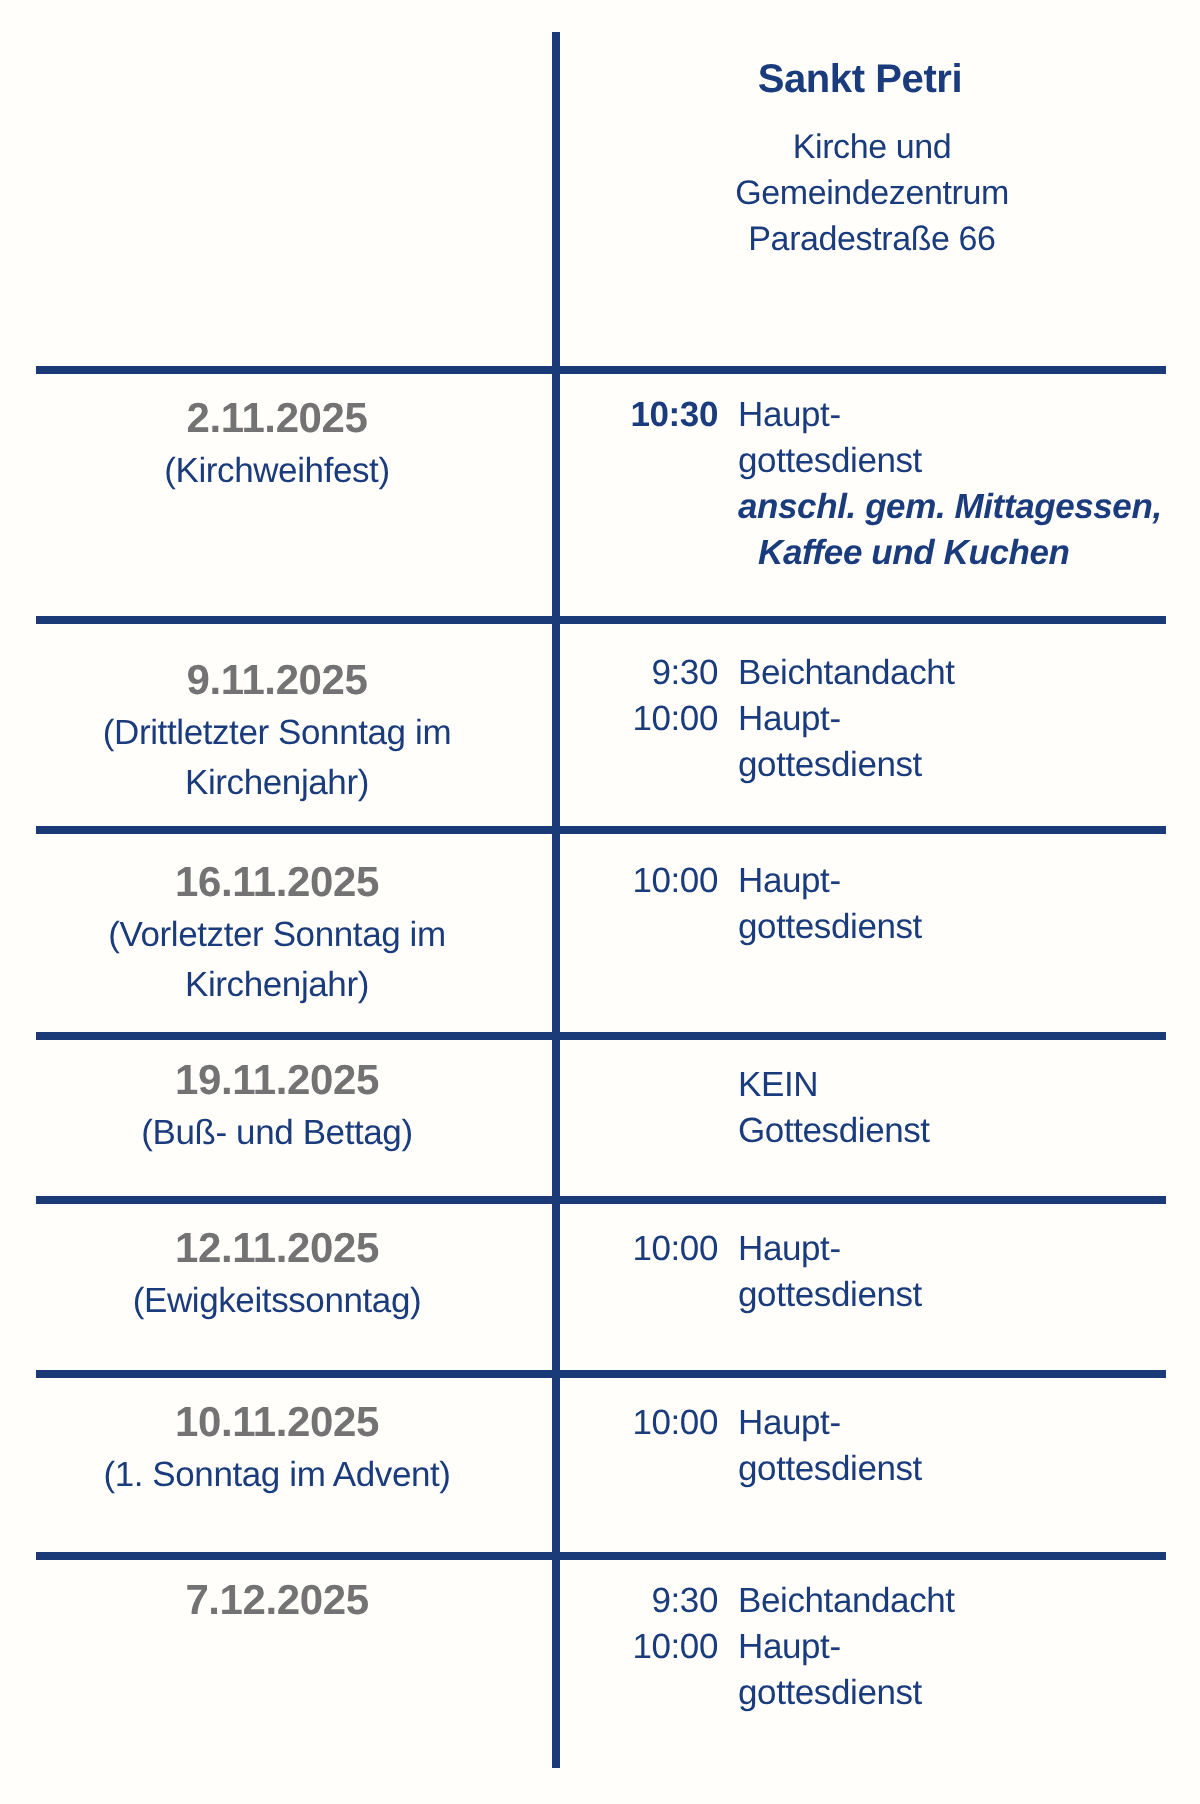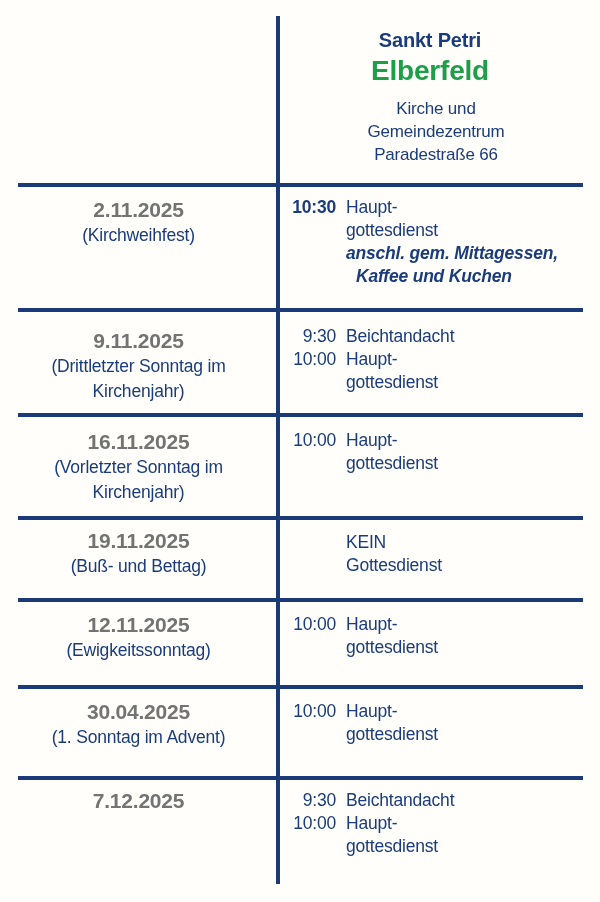--- a/index.html
+++ b/index.html
@@ -23,21 +23,21 @@
   .address{margin-top:10px;font-size:17px;line-height:23px;color:#1b3c7c;margin-left:12px;}
   .addr-line{display:block;}
 
   
   .rows{position:absolute;left:0;top:183px;width:600px;}
   .row{display:flex;}
   .cell-left{width:277px;text-align:center;box-sizing:border-box;}
   .date{font-size:21px;font-weight:700;color:#737373;line-height:26px;}
   .occasion{font-size:17.5px;line-height:25px;color:#1b3c7c;}
   .occ-line{display:block;}
-  .cell-right{flex:1;box-sizing:border-box;padding-left:9px;font-size:17.5px;line-height:23px;}
+  .cell-right{flex:1;box-sizing:border-box;padding-left:32px;font-size:17.5px;line-height:23px;}
   .service{display:flex;}
   .time{width:50px;text-align:right;margin-right:10px;white-space:nowrap;flex:none;}
   .time.bold{font-weight:700;}
   .svc-line{display:block;}
   .note{margin-left:60px;font-style:italic;font-weight:bold;}
   .note-line{display:block;}
   .note-line.indent{padding-left:10px;}
 </style>
 </head>
 <body>
@@ -48,21 +48,20 @@
   <div class="hline" style="top:183px"></div>
   <div class="hline" style="top:308px"></div>
   <div class="hline" style="top:413px"></div>
   <div class="hline" style="top:516px"></div>
   <div class="hline" style="top:598px"></div>
   <div class="hline" style="top:685px"></div>
   <div class="hline" style="top:776px"></div>
 
   <div class="header">
     <div class="church">Sankt Petri</div>
-    <div class="location">Elberfeld</div>
     <div class="address">
       <span class="addr-line">Kirche und</span>
       <span class="addr-line">Gemeindezentrum</span>
       <span class="addr-line">Paradestraße 66</span>
     </div>
   </div>
 
   <div class="rows">
 
     <div class="row" style="height:125px">
@@ -162,21 +161,21 @@
           <span class="svc">
             <span class="svc-line">Haupt-</span>
             <span class="svc-line">gottesdienst</span>
           </span>
         </div>
       </div>
     </div>
 
     <div class="row" style="height:91px">
       <div class="cell-left" style="padding-top:14px">
-        <div class="date">30.04.2025</div>
+        <div class="date">10.11.2025</div>
         <div class="occasion">
           <span class="occ-line">(1. Sonntag im Advent)</span>
         </div>
       </div>
       <div class="cell-right" style="padding-top:15px">
         <div class="service">
           <span class="time">10:00</span>
           <span class="svc">
             <span class="svc-line">Haupt-</span>
             <span class="svc-line">gottesdienst</span>

